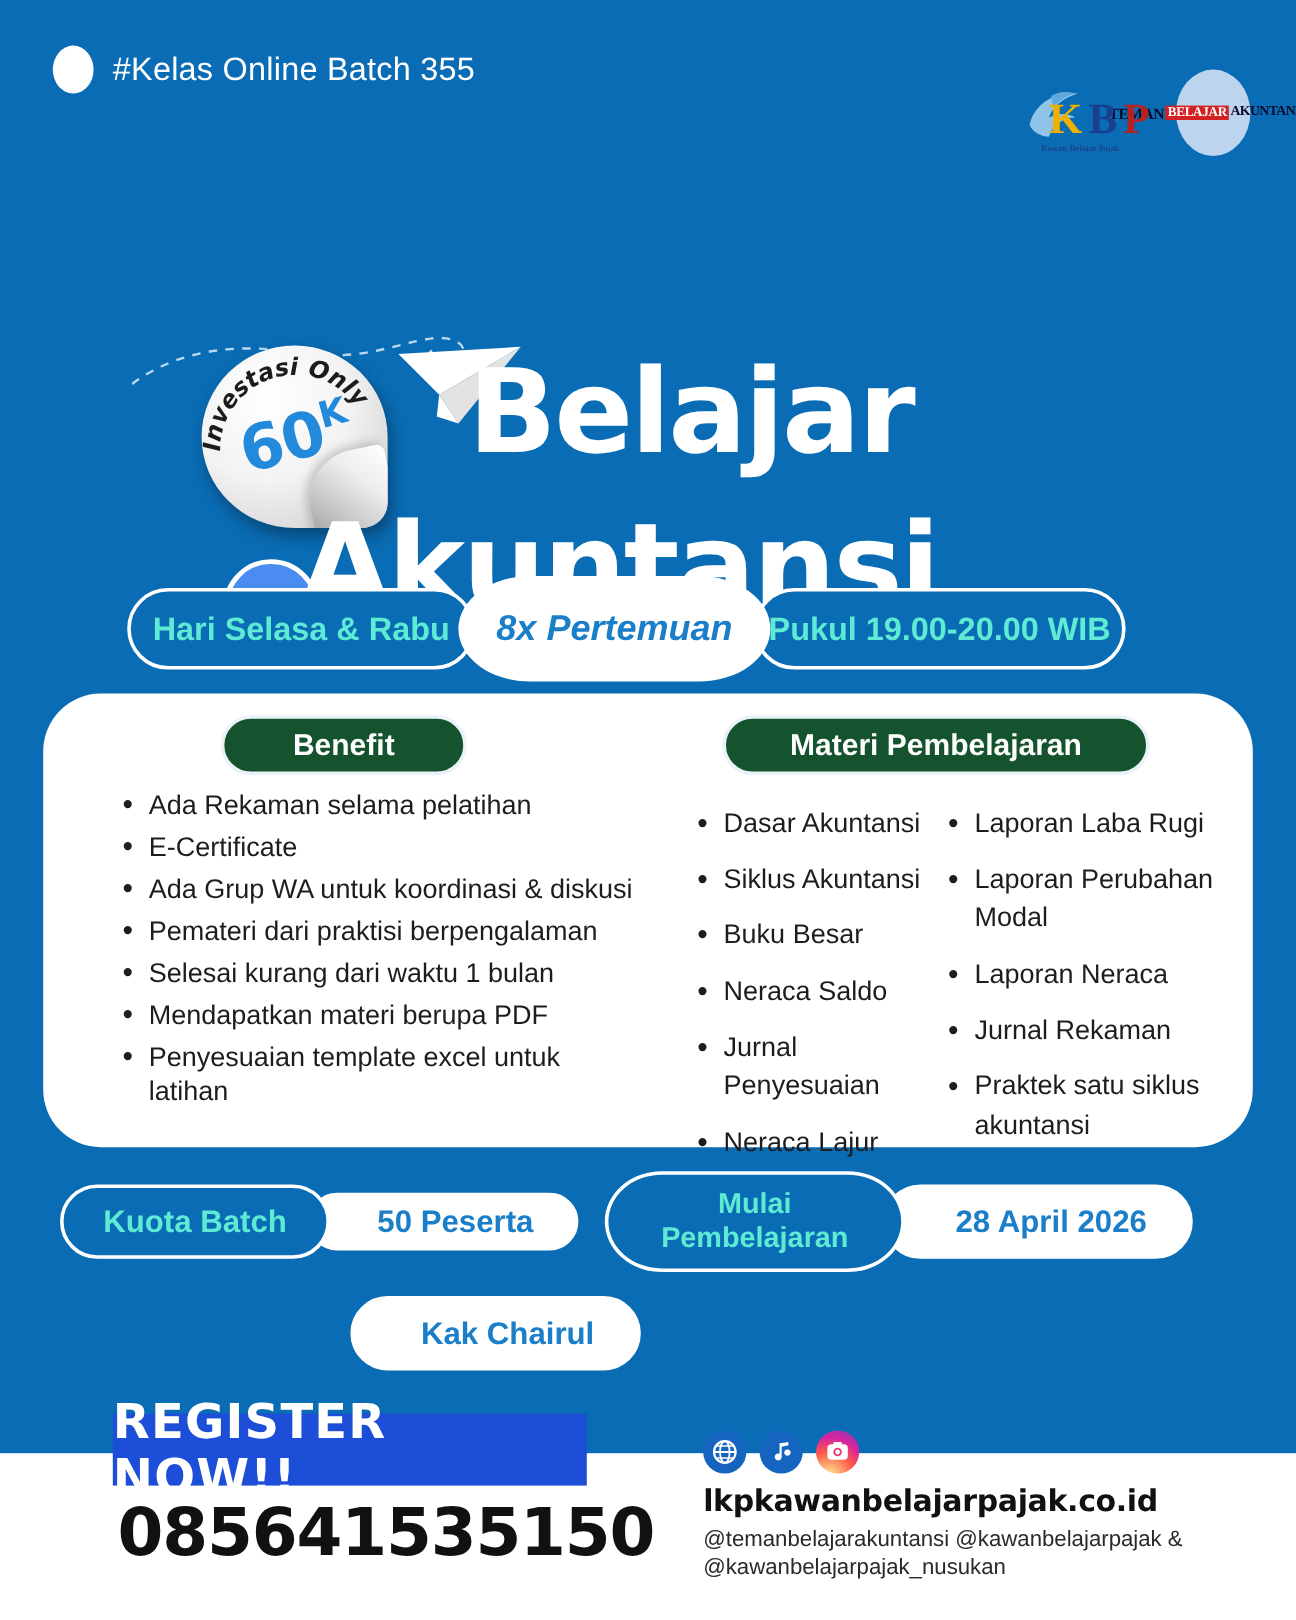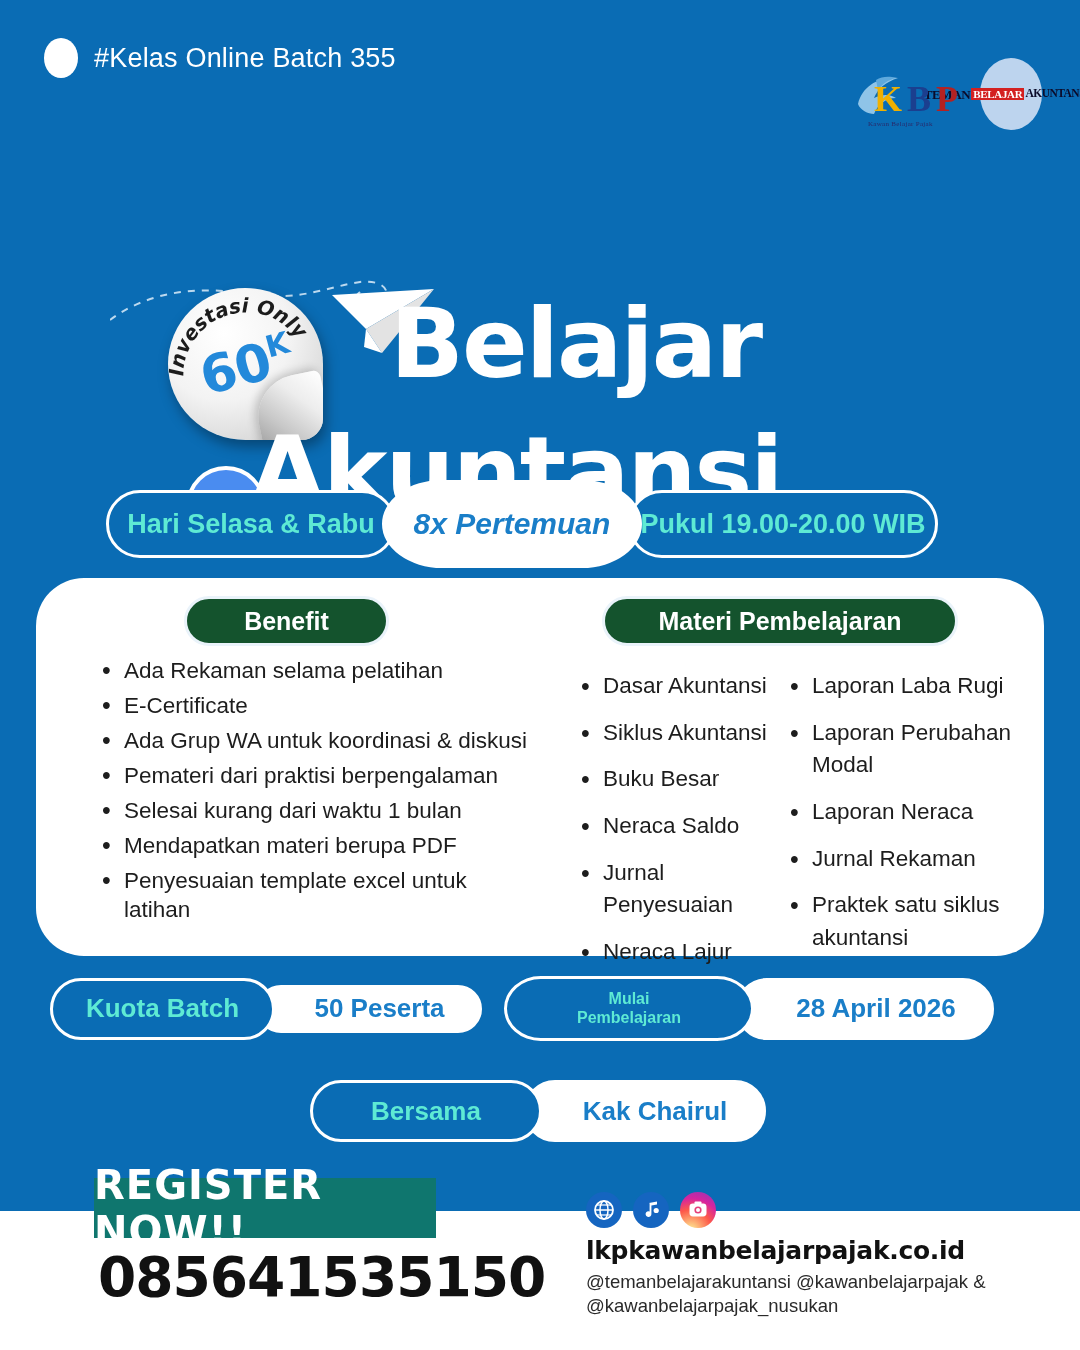--- a/index.html
+++ b/index.html
@@ -97,35 +97,35 @@
   .col-benefit { position:absolute; left:62px; top:78px; width:430px; }
   .col-m1 { position:absolute; left:541px; top:92px; width:210px; }
   .col-m2 { position:absolute; left:750px; top:92px; width:235px; }
   .col-m1 li, .col-m2 li { margin-bottom:14px; line-height:1.45; }
 
   
   .row2 { top:976px; left:50px; }
   .row2 .b1 { width:225px; height:62px; font-size:26px; z-index:3; }
   .row2 .w1 { width:225px; height:48px; font-size:26px; margin-left:-18px; z-index:1;
               padding-left:20px; }
-  .row2 .b2 { width:250px; height:65px; font-size:16px; margin-left:22px; z-index:3;
+  .row2 .b2 { width:250px; height:84px; font-size:24px; margin-left:22px; z-index:3;
               line-height:1.15; border-radius:52px/46px; }
   .row2 .w2 { width:258px; height:62px; font-size:26px; margin-left:-18px; z-index:1;
               padding-left:22px; }
 
   .row3 { top:1080px; left:310px; }
   .row3 .b1 { width:232px; height:62px; font-size:26px; z-index:3; }
   .row3 .w1 { width:242px; height:62px; font-size:26px; margin-left:-18px; z-index:1;
               padding-left:20px; }
 
   
   .footer-white { position:absolute; left:0; top:1211px; width:1080px; height:139px; background:#ffffff; }
 
-  .register-bar { position:absolute; left:94px; top:1178px; width:342px; height:60px;
-      background:#0f766e; display:flex; align-items:center; justify-content:center; }
+  .register-bar { position:absolute; left:94px; top:1178px; width:395px; height:60px;
+      background:#1d4ed8; display:flex; align-items:center; justify-content:center; }
   .register-bar span { color:#ffffff; font-size:40px; font-weight:bold; letter-spacing:1px;
       font-family:"DejaVu Sans", sans-serif; }
   .phone { position:absolute; left:98px; top:1245px; font-size:55px; font-weight:bold; color:#111111;
       font-family:"DejaVu Sans", sans-serif; letter-spacing:-1px; }
 
   .social { position:absolute; left:586px; top:1192px; }
   .social-icons { display:flex; gap:11px; align-items:center; }
   .sico { width:36px; height:36px; border-radius:50%; display:flex; align-items:center; justify-content:center; }
   .sico-web { background:#1565c0; }
   .sico-tt  { background:#1565c0; }
@@ -243,21 +243,20 @@
 
 <div class="pillrow row2">
   <div class="pill pill-blue b1">Kuota Batch</div>
   <div class="pill pill-white w1">50 Peserta</div>
   <div class="pill pill-blue b2">Mulai
 Pembelajaran</div>
   <div class="pill pill-white w2">28 April 2026</div>
 </div>
 
 <div class="pillrow row3">
-  <div class="pill pill-blue b1">Bersama</div>
   <div class="pill pill-white w1">Kak Chairul</div>
 </div>
 
 <div class="footer-white"></div>
 
 <div class="register-bar">
   <span>REGISTER NOW!!</span>
 </div>
 <div class="phone">085641535150</div>
 

